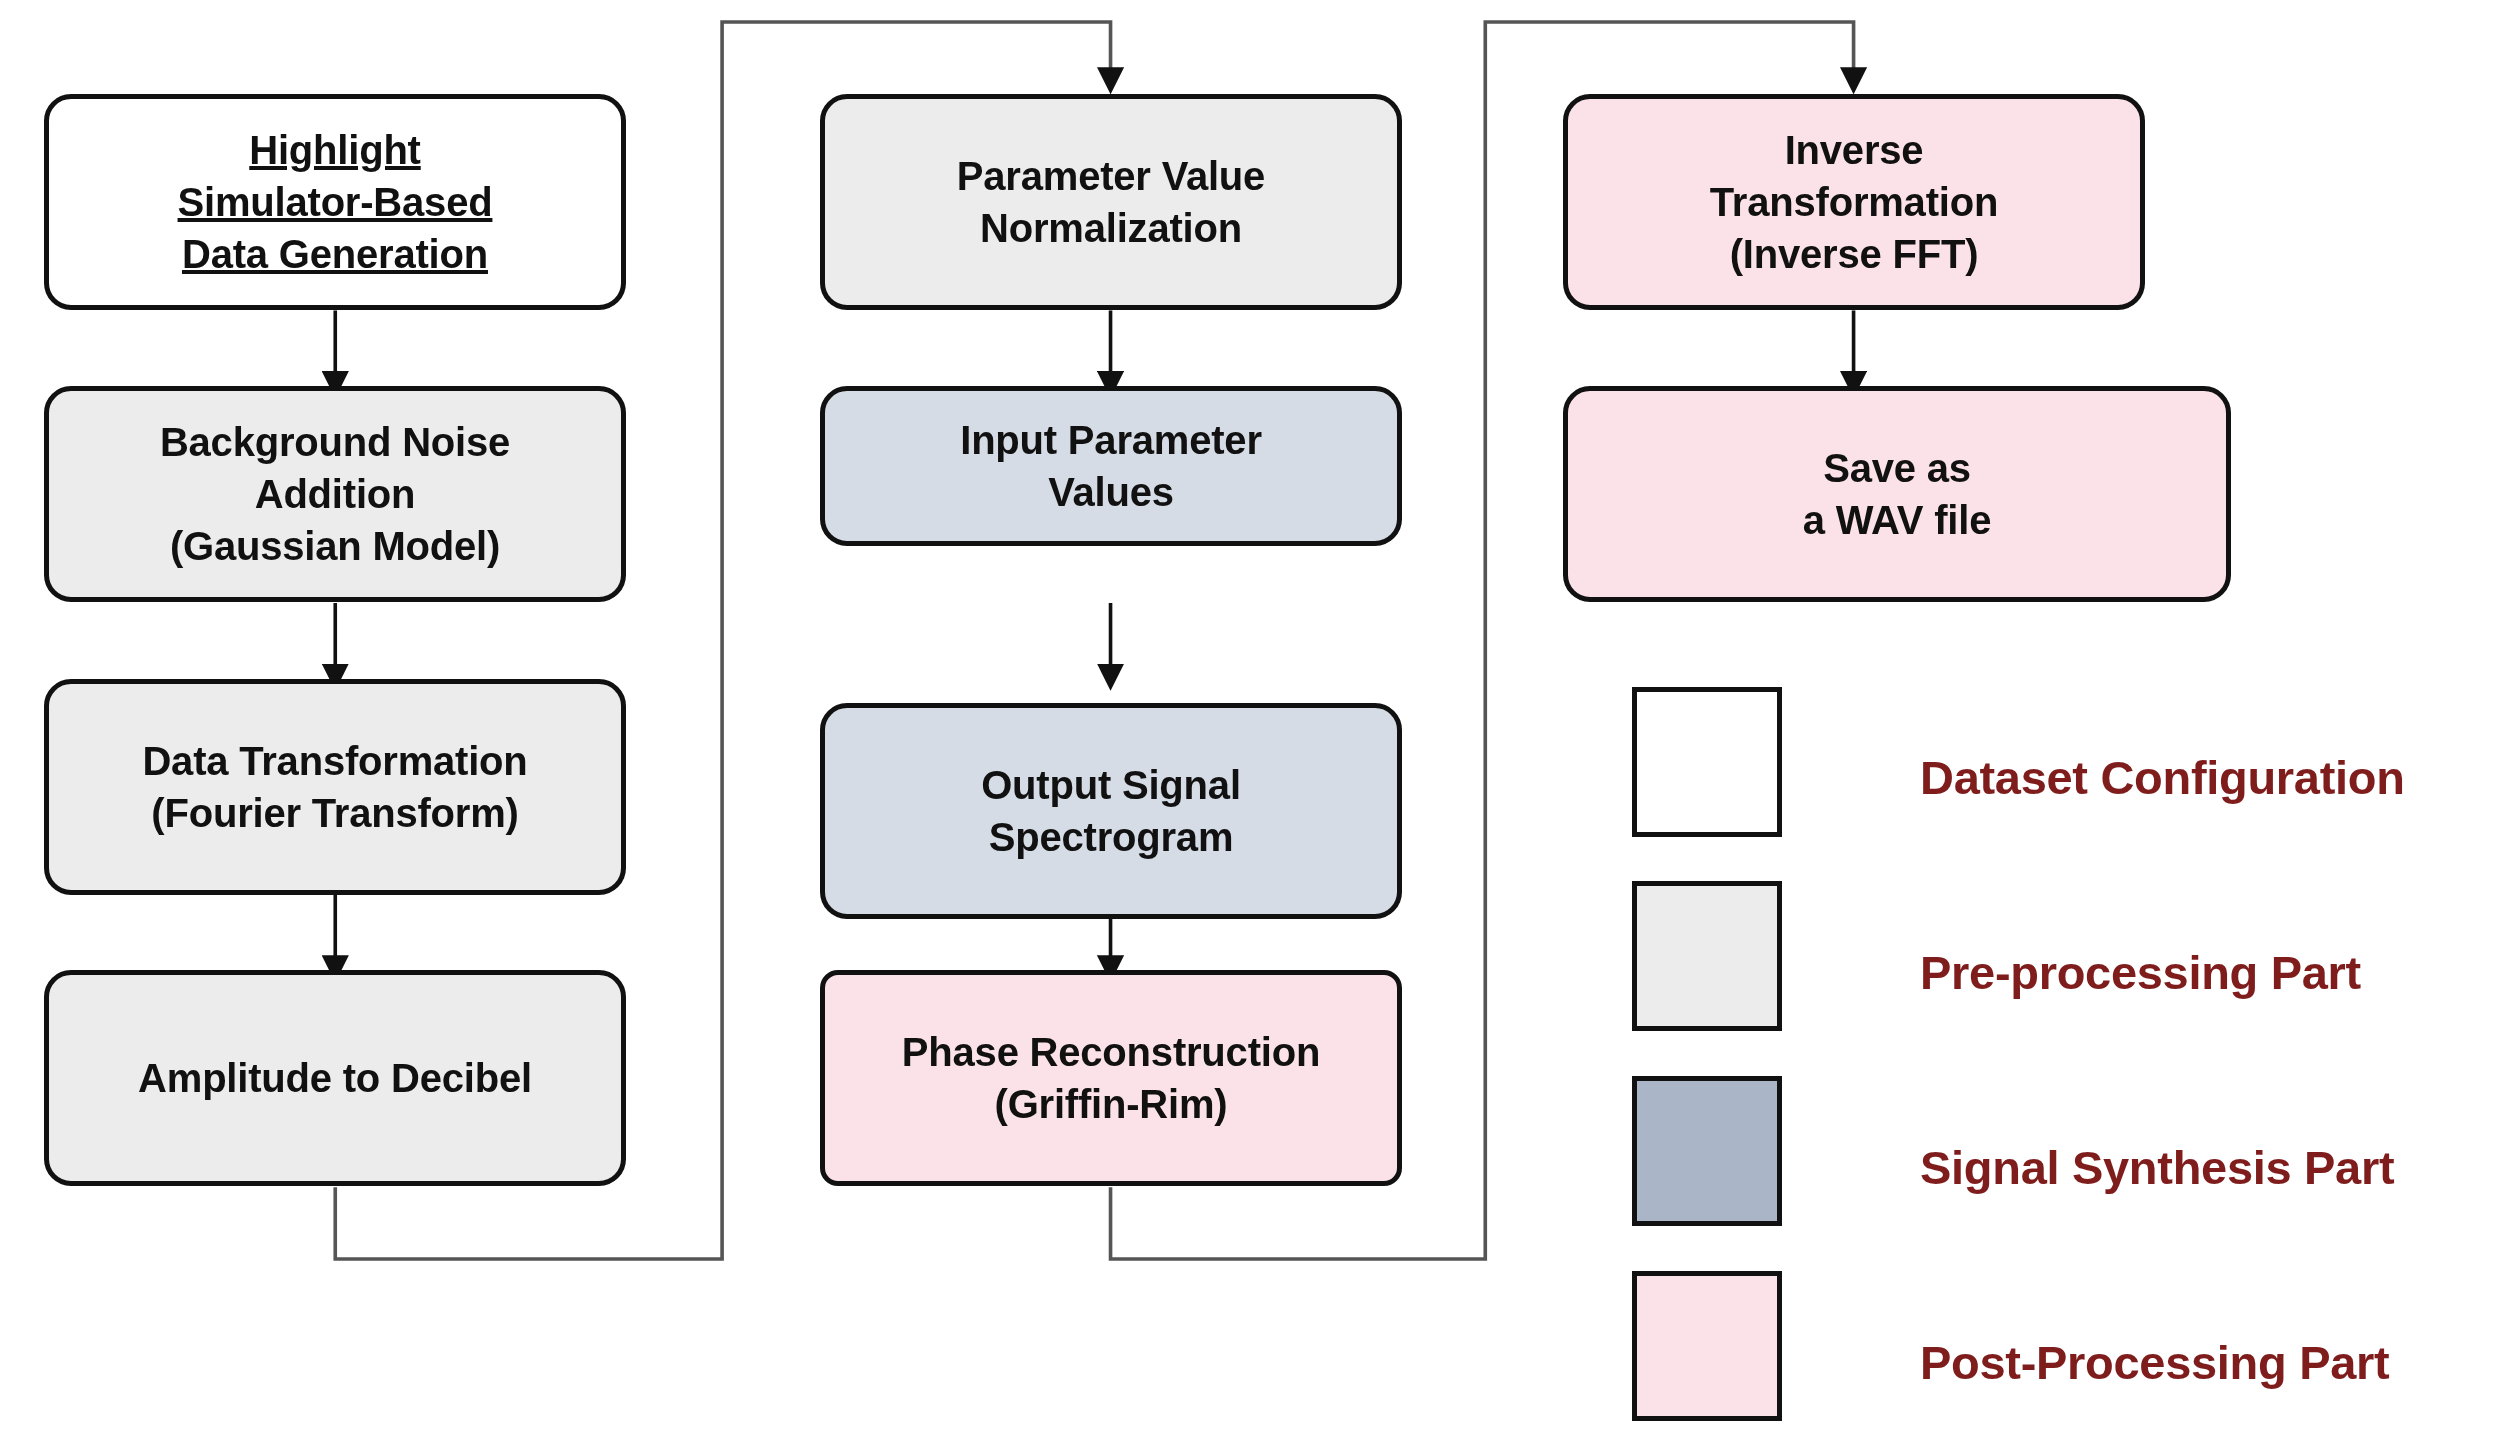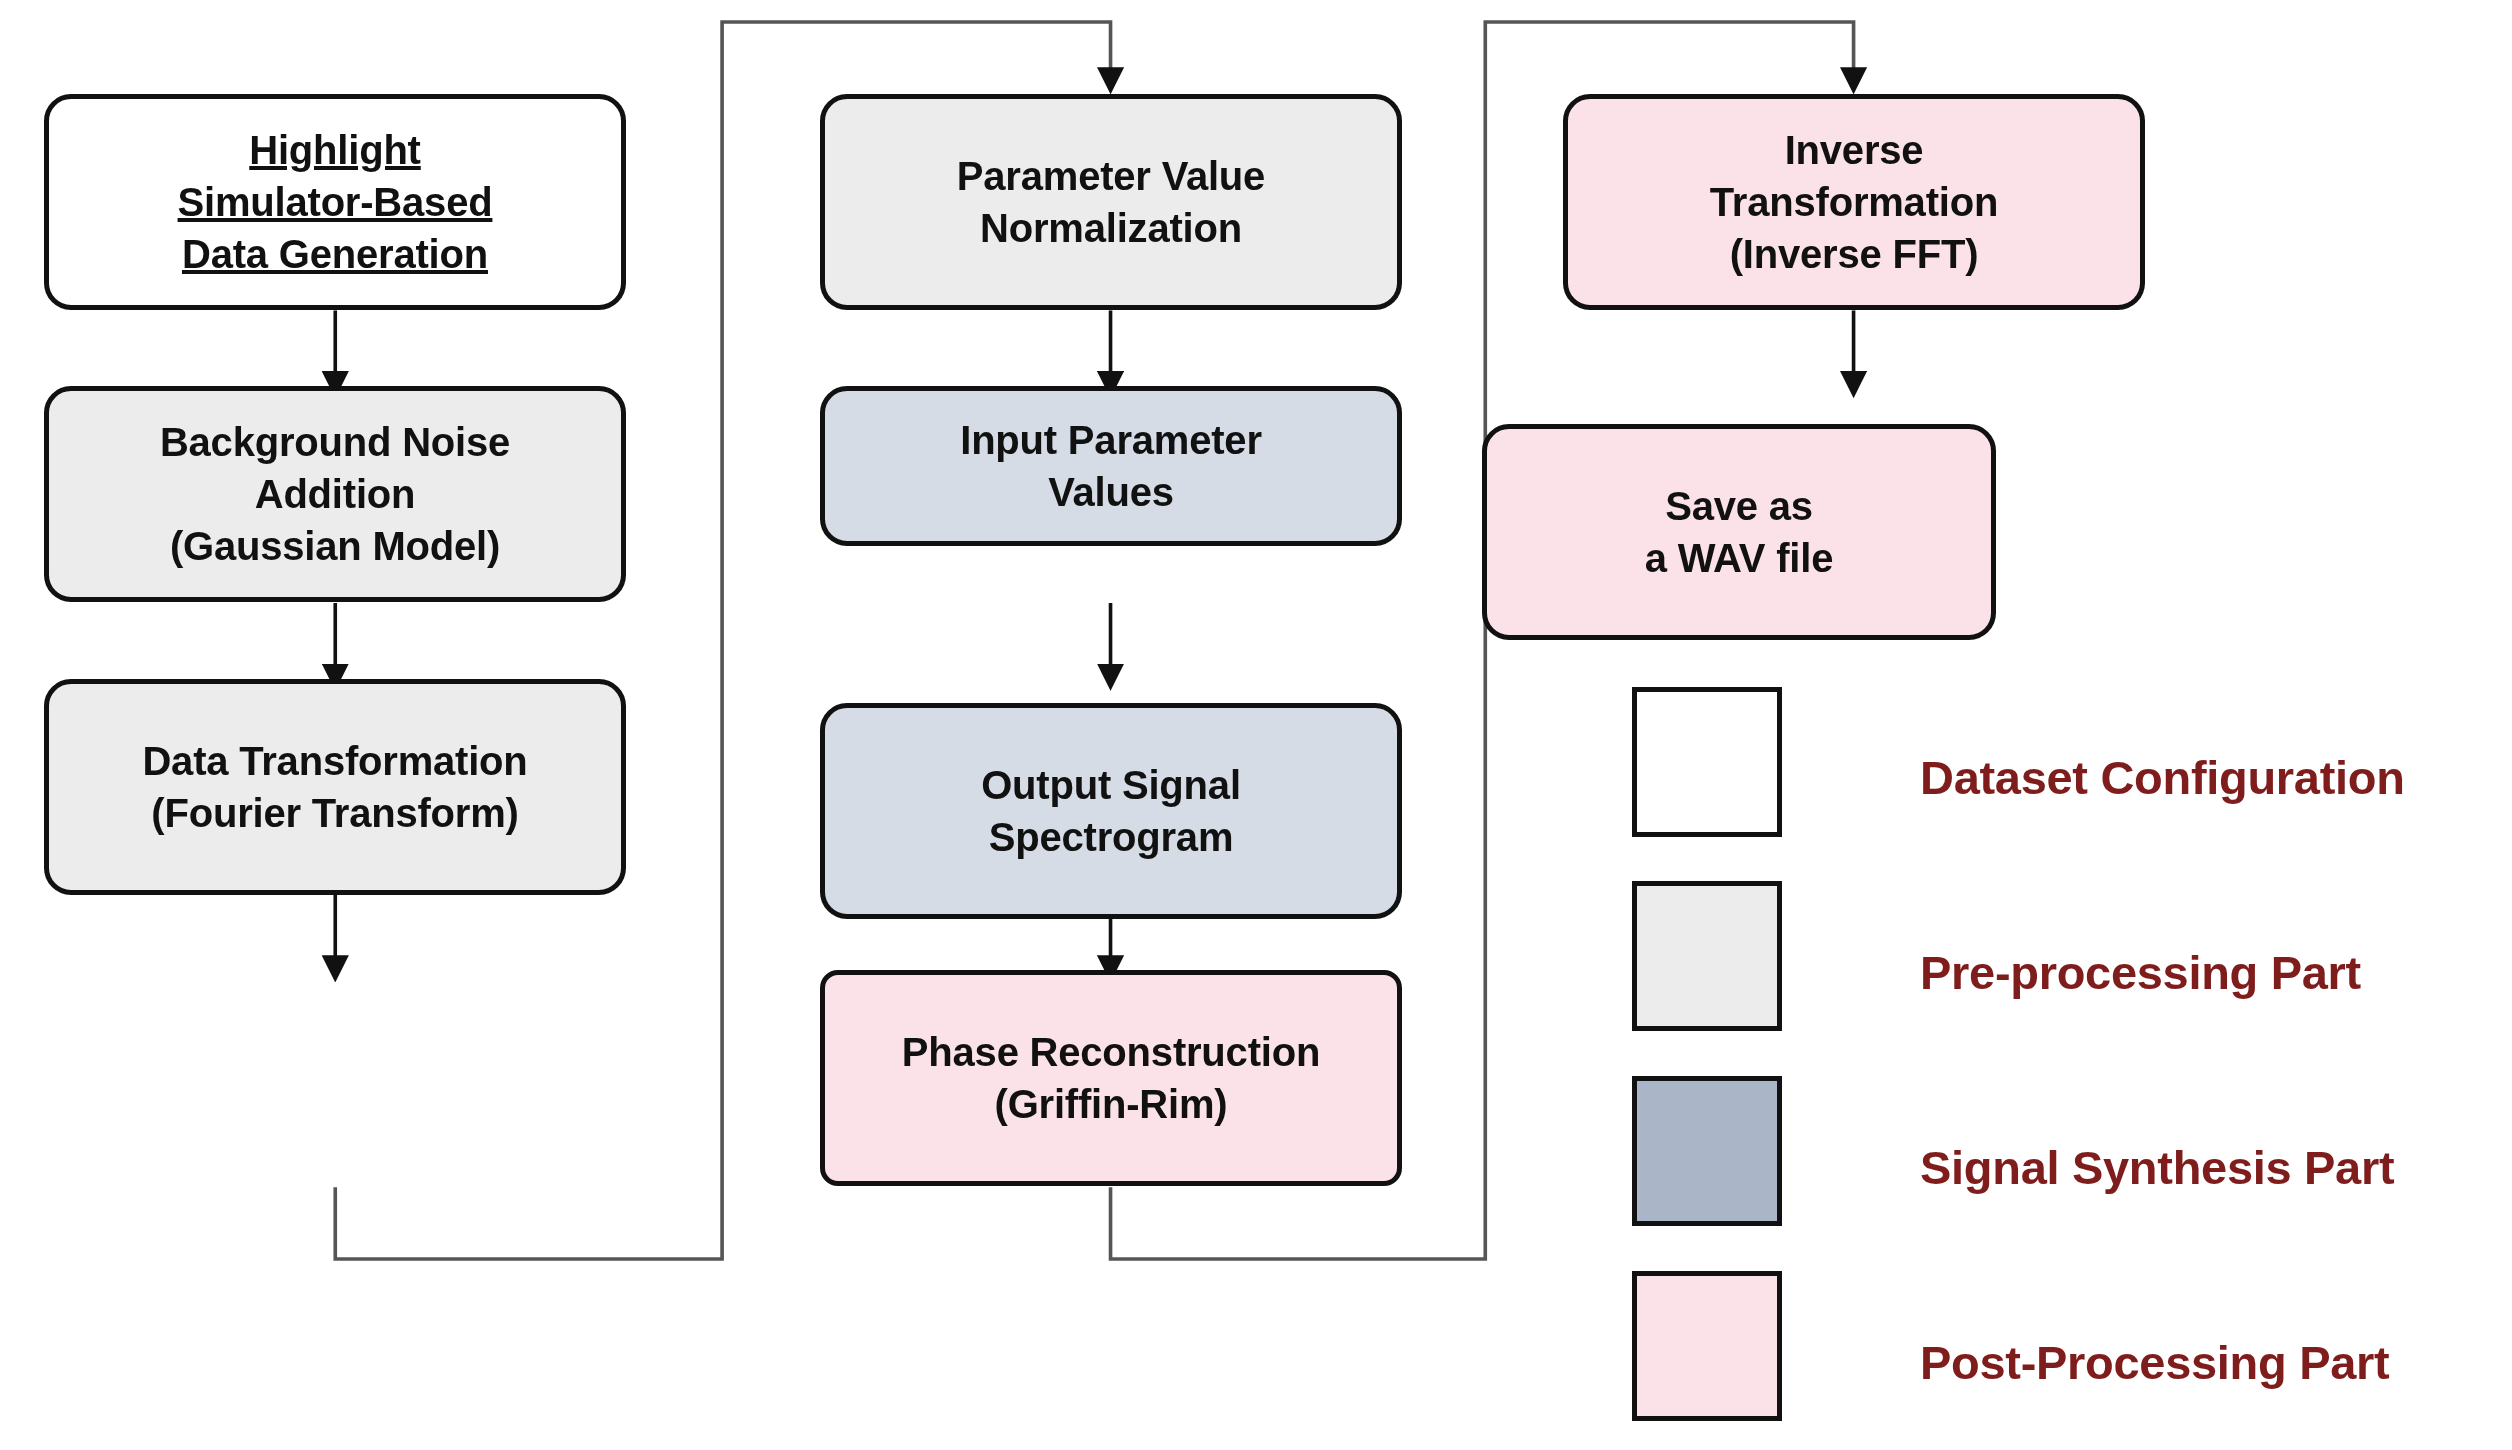--- a/index.html
+++ b/index.html
@@ -114,38 +114,39 @@
 Simulator-Based
 Data Generation</div>
 
   <div class="node fill-grey" style="left:44px; top:386px; width:582px; height:216px;">Background Noise
 Addition
 (Gaussian Model)</div>
 
   <div class="node fill-grey" style="left:44px; top:679px; width:582px; height:216px;">Data Transformation
 (Fourier Transform)</div>
 
+  <div class="node fill-grey" style="left:44px; top:970px; width:582px; height:216px;">Amplitude to Decibel</div>
 
   <div class="node fill-grey" style="left:820px; top:94px; width:582px; height:216px;">Parameter Value
 Normalization</div>
 
   <div class="node fill-blue" style="left:820px; top:386px; width:582px; height:160px;">Input Parameter
 Values</div>
 
   <div class="node fill-blue" style="left:820px; top:679px; width:582px; height:216px;margin-top:24px;">Output Signal
 Spectrogram</div>
 
   <div class="node fill-pink" style="left:820px; top:970px; width:582px; height:216px;border-radius:18px;">Phase Reconstruction
 (Griffin-Rim)</div>
 
   <div class="node fill-pink" style="left:1563px; top:94px; width:582px; height:216px;">Inverse
 Transformation
 (Inverse FFT)</div>
 
-  <div class="node fill-pink" style="left:1482px; top:386px; width:514px; height:216px;margin-top:38px;">Save as
+  <div class="node fill-pink" style="left:1563px; top:386px; width:668px; height:216px;">Save as
 a WAV file</div>
 
   <div class="legend-swatch" style="left:1632px; top:687px; width:150px; height:150px; background:#ffffff;"></div>
   <div class="legend-label" style="left:1920px; top:750px;">Dataset Configuration</div>
 
   <div class="legend-swatch" style="left:1632px; top:881px; width:150px; height:150px; background:#ececec;"></div>
   <div class="legend-label" style="left:1920px; top:945px;">Pre-processing Part</div>
 
   <div class="legend-swatch" style="left:1632px; top:1076px; width:150px; height:150px; background:#aab5c8;"></div>
   <div class="legend-label" style="left:1920px; top:1140px;">Signal Synthesis Part</div>

